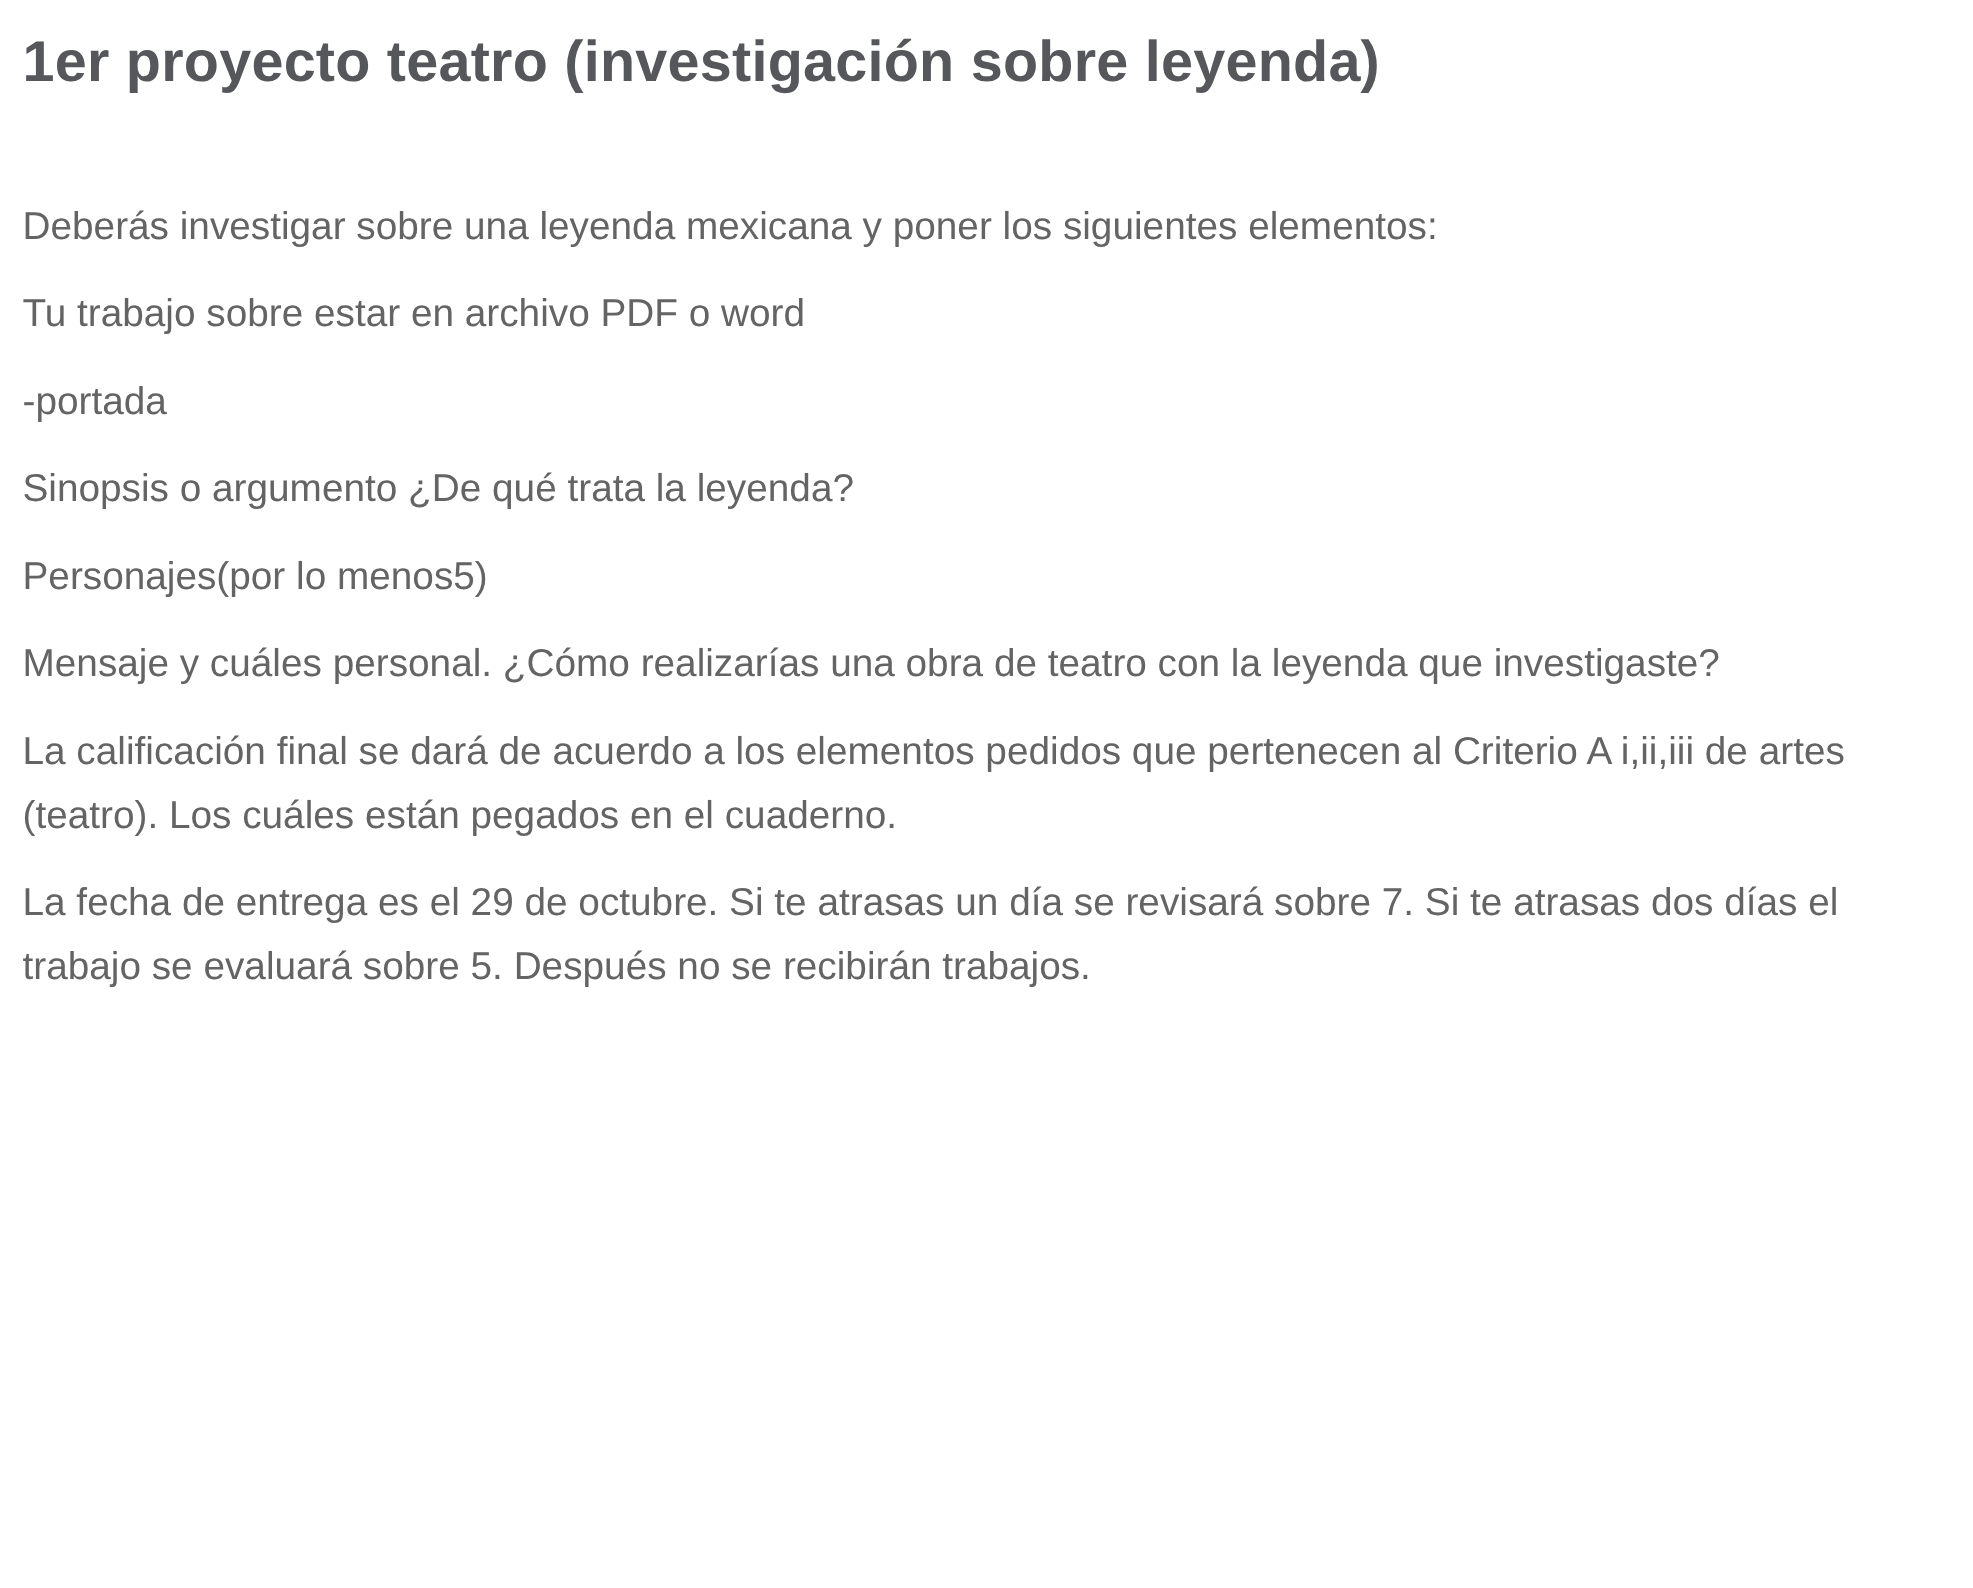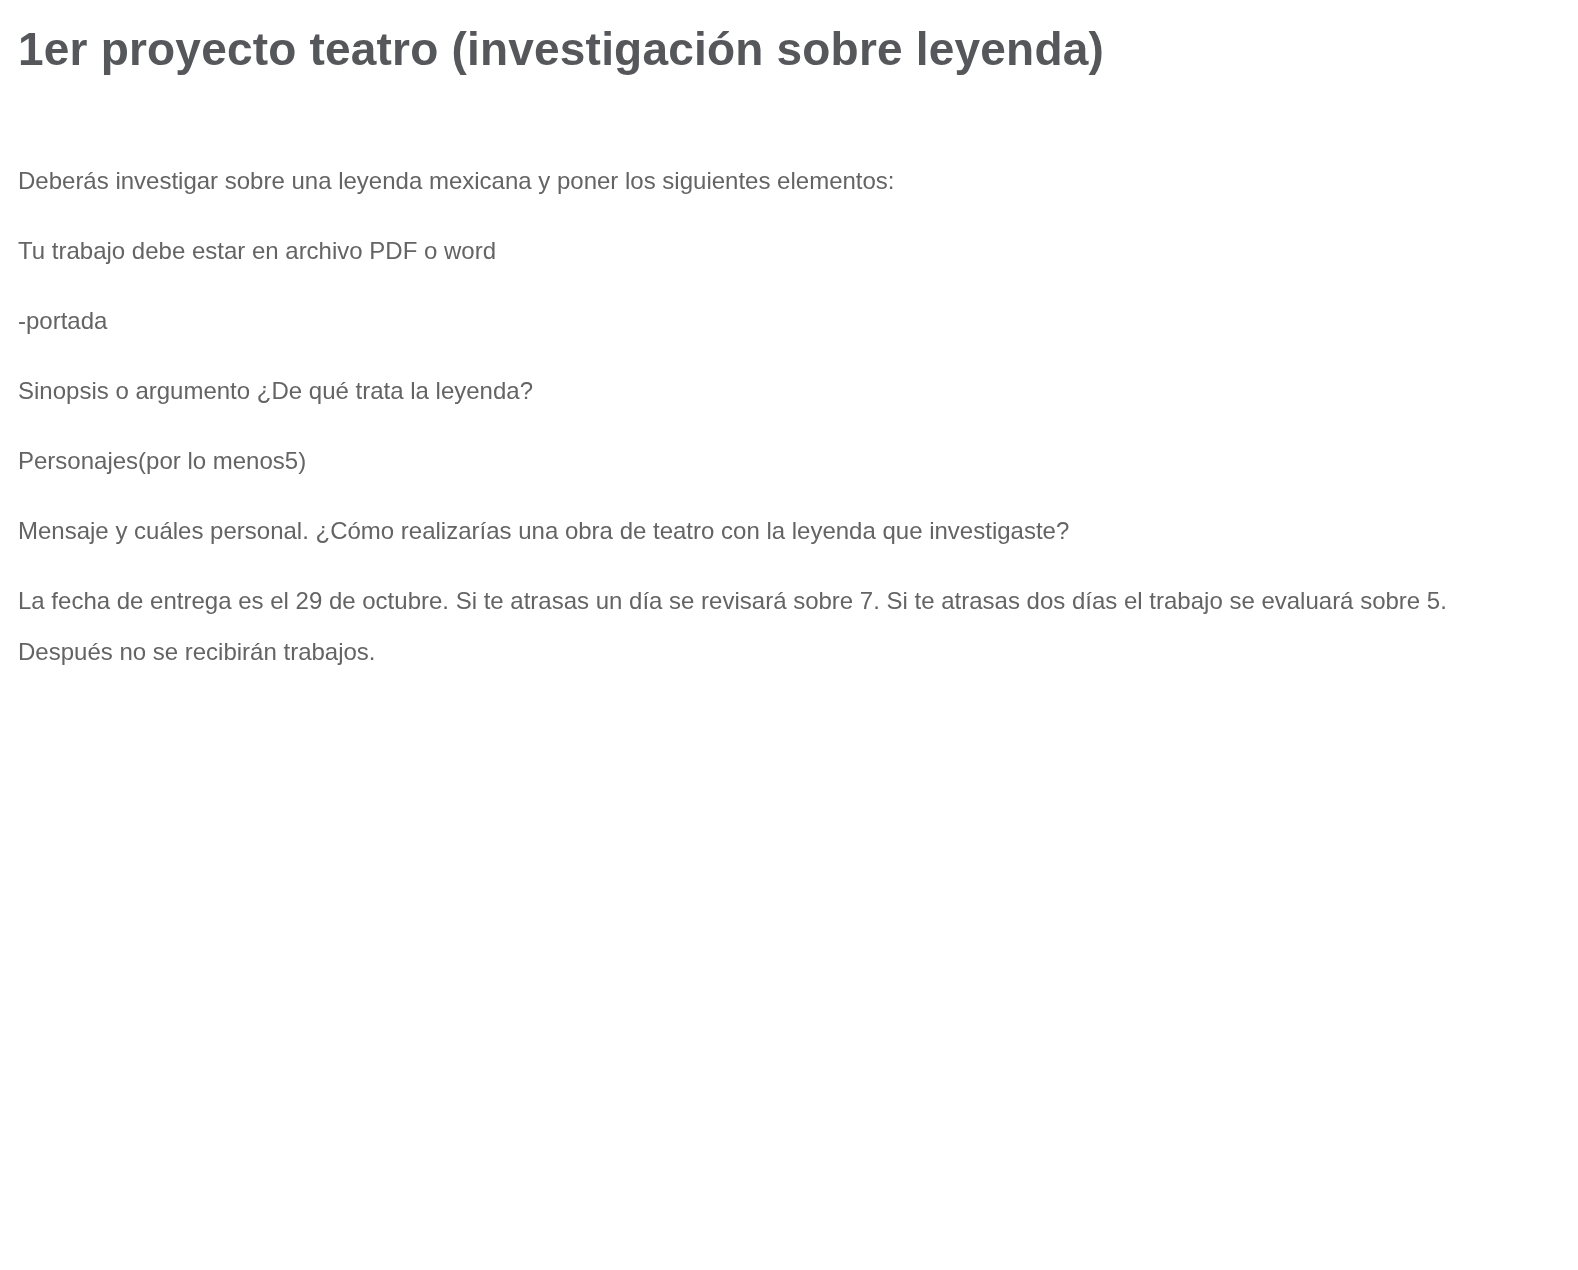--- a/index.html
+++ b/index.html
@@ -22,32 +22,33 @@
   .doc-title {
     color: #55575b;
     font-size: 46px;
     font-weight: 700;
     line-height: 1.2;
     letter-spacing: 0.2px;
     margin: 22px 0 78px 0;
   }
   .doc-paragraph {
     color: #646464;
-    font-size: 24px;
+    font-size: 31px;
     font-weight: 400;
     line-height: 51px;
     margin: 0 0 19px 0;
   }
 </style>
 </head>
 <body>
 
 <main class="doc">
   <h1 class="doc-title">1er proyecto teatro (investigación sobre leyenda)</h1>
 
   <p class="doc-paragraph">Deberás investigar sobre una leyenda mexicana y poner los siguientes elementos:</p>
-  <p class="doc-paragraph">Tu trabajo debe estar en archivo PDF o word</p>
+  <p class="doc-paragraph">Tu trabajo sobre estar en archivo PDF o word</p>
   <p class="doc-paragraph">-portada</p>
   <p class="doc-paragraph">Sinopsis o argumento ¿De qué trata la leyenda?</p>
   <p class="doc-paragraph">Personajes(por lo menos5)</p>
   <p class="doc-paragraph">Mensaje y cuáles personal. ¿Cómo realizarías una obra de teatro con la leyenda que investigaste?</p>
+  <p class="doc-paragraph">La calificación final se dará de acuerdo a los elementos pedidos que pertenecen al Criterio A i,ii,iii de artes (teatro). Los cuáles están pegados en el cuaderno.</p>
   <p class="doc-paragraph">La fecha de entrega es el 29 de octubre. Si te atrasas un día se revisará sobre 7. Si te atrasas dos días el trabajo se evaluará sobre 5. Después no se recibirán trabajos.</p>
 </main>
 
 </body></html>

